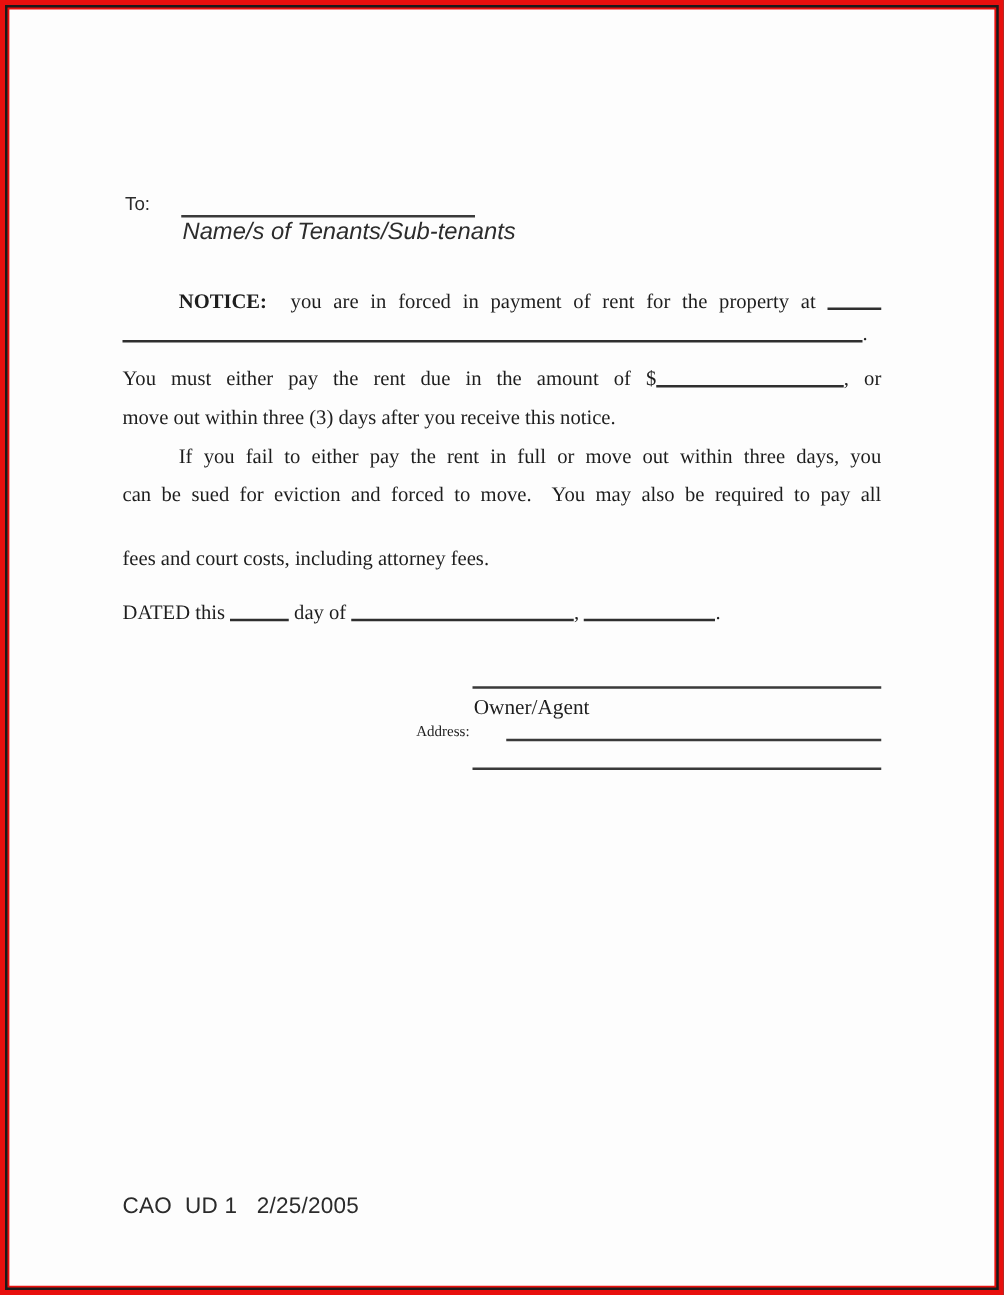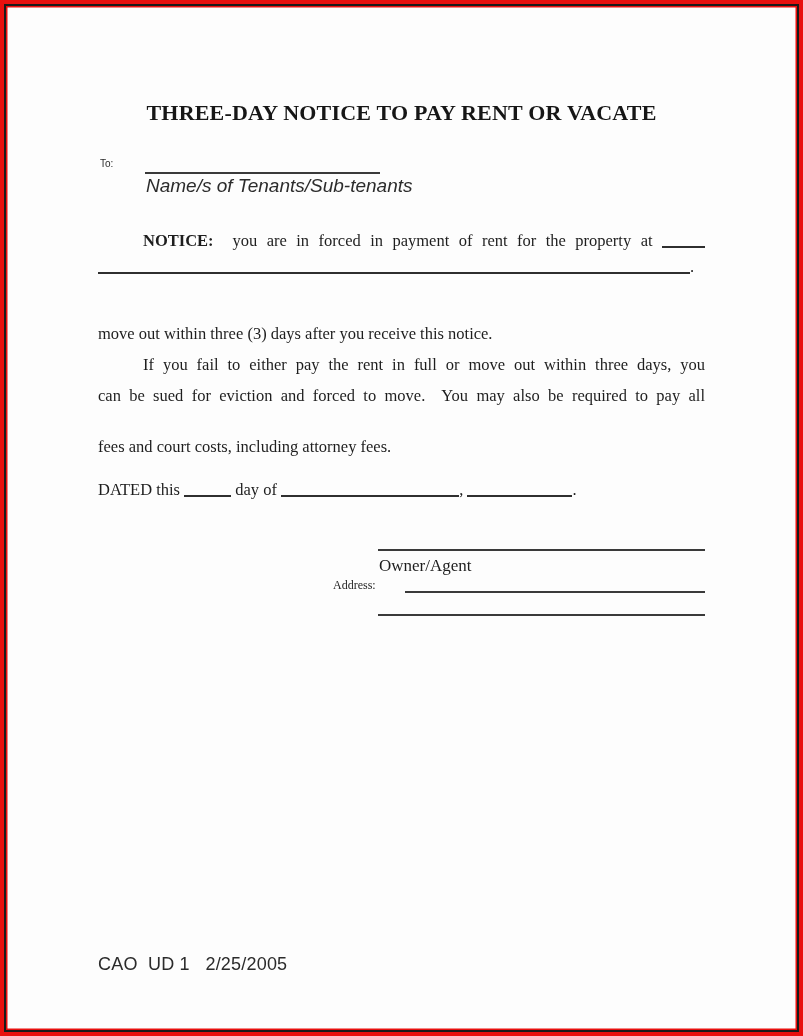--- a/index.html
+++ b/index.html
@@ -23,21 +23,21 @@
     text-align: center;
     font-family: "Liberation Serif", serif;
     font-weight: bold;
     font-size: 22px;
     line-height: 26px;
     letter-spacing: 0.2px;
     color: #161616;
   }
 
   .sans { font-family: "Liberation Sans", sans-serif; }
-  .to-label { top: 155px; left: 100px; font-size: 10px; color: #2c2c2c; line-height: 18px; }
+  .to-label { top: 155px; left: 100px; font-size: 15px; color: #2c2c2c; line-height: 18px; }
   .to-caption { top: 177px; left: 146px; font-size: 19px; font-style: italic; color: #2c2c2c; line-height: 18px; }
 
   .rule { position: absolute; border-top: 2px solid #3a3a3a; height: 0; }
   .to-rule { top: 172px; left: 145px; width: 235px; }
 
   .bodyline {
     left: 98px; width: 607px;
     font-size: 16.5px;
     line-height: 22px;
     height: 22px;
@@ -77,30 +77,30 @@
   .sig-rule-2   { top: 614px; left: 378px; width: 327px; }
 
   .footer-1 { top: 939px; left: 98px; font-size: 14.5px; letter-spacing: 0.3px; color: #2b2b2b; line-height: 17px; }
   .footer-2 { top: 957px; left: 98px; font-size: 18px; letter-spacing: 0.2px; color: #2b2b2b; line-height: 15px; }
 </style>
 </head>
 <body>
 
 <div class="page">
 
-  <div class="abs title" data-bind="document.title">THREE-DAY NOTICE TO PAY RENT OR VACATE</div>
 
   <div class="abs sans to-label" data-bind="document.to_section.label">To:</div>
   <div class="rule to-rule"></div>
   <div class="abs sans to-caption" data-bind="document.to_section.caption">Name/s of Tenants/Sub-tenants</div>
 
   <div class="abs bodyline just indent l-notice1"><span class="bold" data-bind="document.notice_paragraph.lead">NOTICE:</span><span data-bind="document.notice_paragraph.after_lead">  you are in forced in payment of rent for the property at</span> <span class="blank w-property"></span></div>
 
   <div class="abs bodyline l-notice2"><span class="blank w-fullline"></span><span data-bind="document.notice_paragraph.line2_end">.</span></div>
 
+  <div class="abs bodyline just l-pay1"><span data-bind="document.pay_paragraph.before_amount">You must either pay the rent due in the amount of $</span><span class="blank w-amount"></span><span data-bind="document.pay_paragraph.after_amount">, or</span></div>
 
   <div class="abs bodyline l-pay2" data-bind="document.pay_paragraph.line2">move out within three (3) days after you receive this notice.</div>
 
   <div class="abs bodyline just indent l-evict1" data-bind="document.eviction_paragraph.line1">If you fail to either pay the rent in full or move out within three days, you</div>
   <div class="abs bodyline just l-evict2" data-bind="document.eviction_paragraph.line2">can be sued for eviction and forced to move.  You may also be required to pay all</div>
   <div class="abs bodyline l-evict3" data-bind="document.eviction_paragraph.line3">fees and court costs, including attorney fees.</div>
 
   <div class="abs bodyline l-dated"><span data-bind="document.dated_line.part1">DATED this</span> <span class="blank w-day"></span> <span data-bind="document.dated_line.part2">day of</span> <span class="blank w-month"></span><span data-bind="document.dated_line.comma">,</span> <span class="blank w-year"></span><span data-bind="document.dated_line.period">.</span></div>
 
   <div class="rule sig-rule-1"></div>

